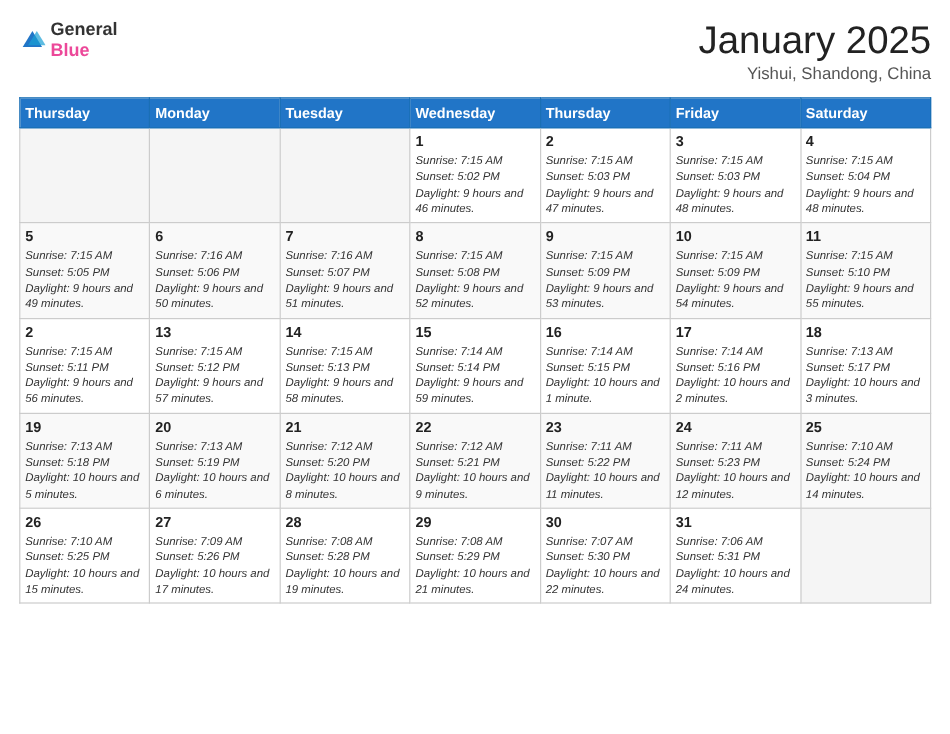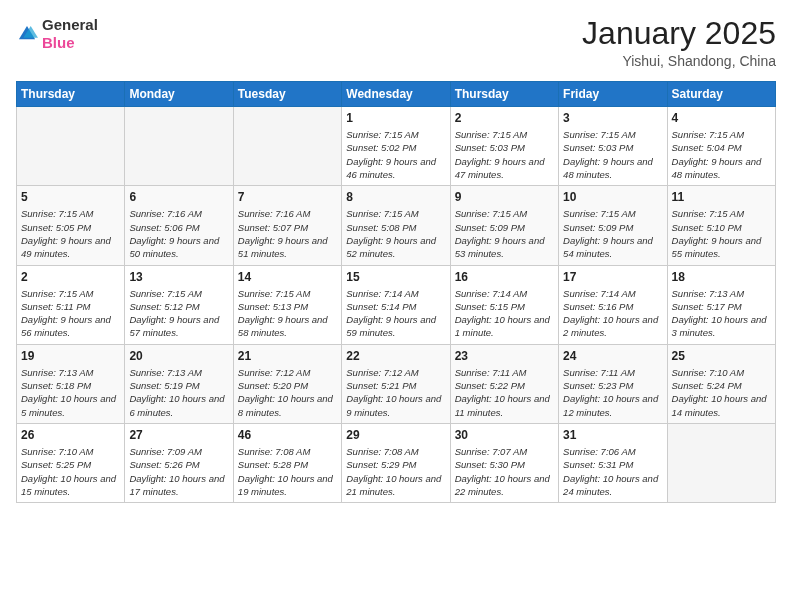--- a/index.html
+++ b/index.html
@@ -295,21 +295,21 @@
 Sunset: 5:25 PM
 Daylight: 10 hours and 15 minutes.</div>
         </td>
         <td>
           <div class="day-number">27</div>
           <div class="day-info" style="white-space: pre-line;">Sunrise: 7:09 AM
 Sunset: 5:26 PM
 Daylight: 10 hours and 17 minutes.</div>
         </td>
         <td>
-          <div class="day-number">46</div>
+          <div class="day-number">28</div>
           <div class="day-info" style="white-space: pre-line;">Sunrise: 7:08 AM
 Sunset: 5:28 PM
 Daylight: 10 hours and 19 minutes.</div>
         </td>
         <td>
           <div class="day-number">29</div>
           <div class="day-info" style="white-space: pre-line;">Sunrise: 7:08 AM
 Sunset: 5:29 PM
 Daylight: 10 hours and 21 minutes.</div>
         </td>

